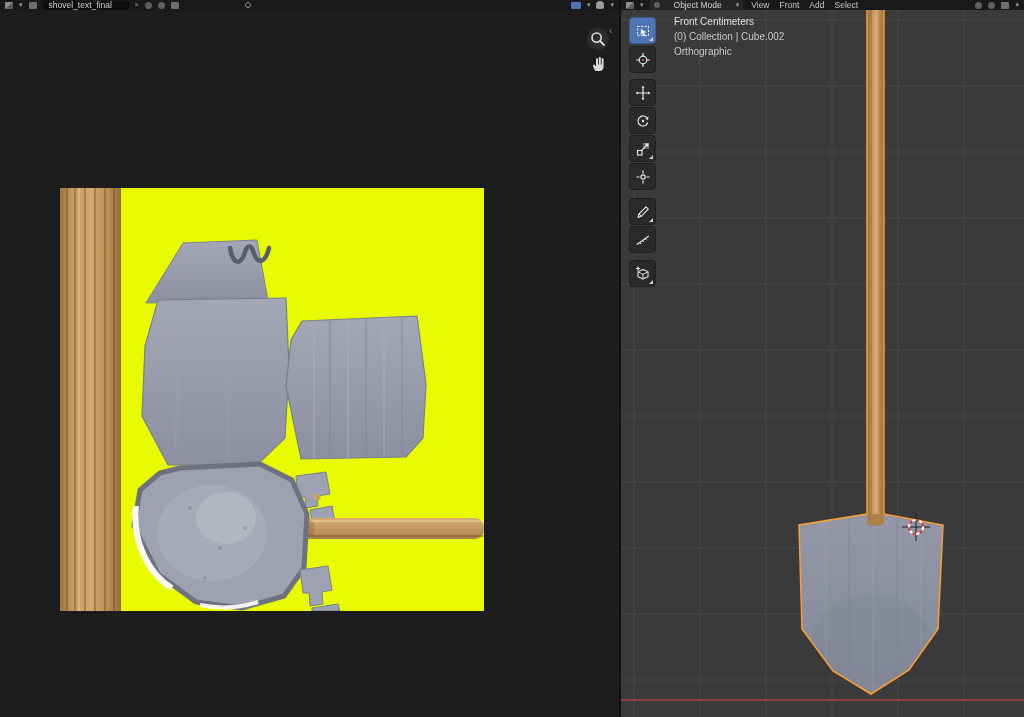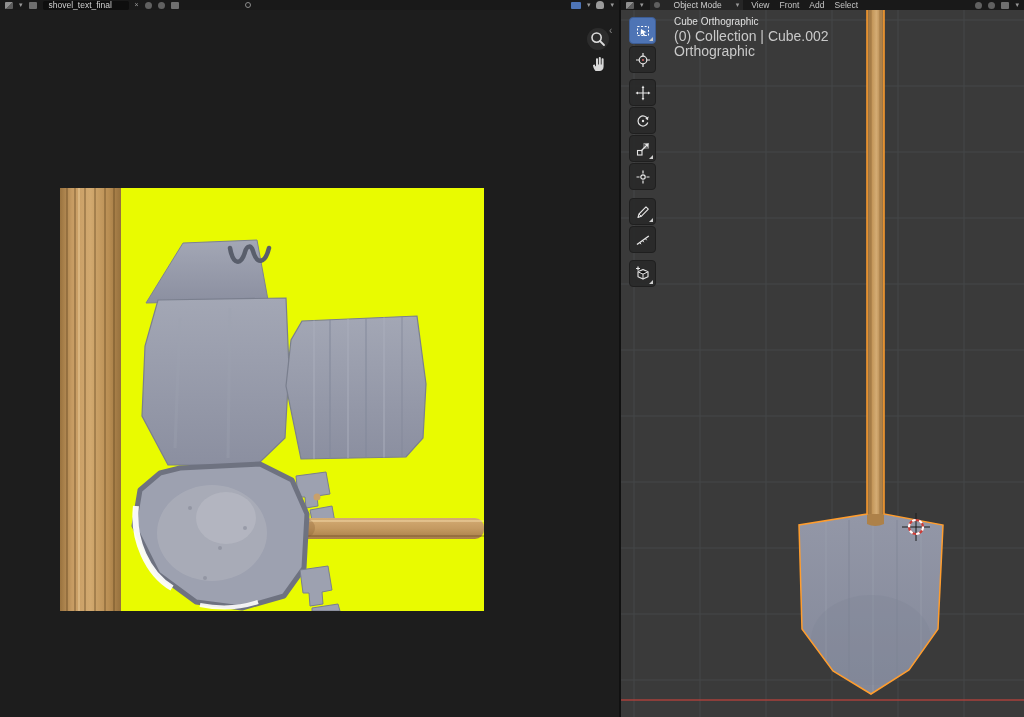--- a/index.html
+++ b/index.html
@@ -38,21 +38,21 @@
   .gizmo{position:absolute;width:22px;height:22px;border-radius:50%;background:rgba(46,46,46,.92);
     display:flex;align-items:center;justify-content:center;border:none;padding:0;cursor:pointer;}
   .gizmo.zoom{left:587px;top:18px;}
   .gizmo.pan{left:588px;top:43px;background:transparent;}
   .collapse-arrow{position:absolute;left:609px;top:16px;color:#8a8a8a;font-size:10px;line-height:10px;}
 
   
   .vp-svg{position:absolute;left:0;top:0;}
   .vp-overlay{position:absolute;left:53px;top:15px;z-index:4;pointer-events:none;}
   .vp-overlay .ov1{font-size:10px;color:#e0e0e0;line-height:14px;}
-  .vp-overlay .ov2,.vp-overlay .ov3{font-size:14px;color:#c9c9c9;line-height:15px;}
+  .vp-overlay .ov2,.vp-overlay .ov3{font-size:10px;color:#c9c9c9;line-height:15px;}
 
   .toolbar{position:absolute;left:8px;top:0;width:29px;height:300px;z-index:5;}
   .tool{position:absolute;left:0;width:27px;height:27px;border-radius:4px;background:rgba(40,40,40,.88);
     border:1px solid #1f1f1f;padding:0;margin:0;cursor:pointer;display:flex;align-items:center;justify-content:center;}
   .tool.active{background:var(--active-tool-blue);border-color:#3c5c94;}
   .tool svg{display:block}
   .tool.has-sub::after{content:"";position:absolute;right:2px;bottom:2px;
     border-left:4px solid transparent;border-bottom:4px solid #cfcfcf;}
 
   .sel-outline{stroke:var(--selection-orange);}
@@ -258,21 +258,21 @@
 
       <g>
         <line x1="281" y1="527" x2="309" y2="527" stroke="#1c1c1c" stroke-width="1"></line>
         <line x1="295" y1="513" x2="295" y2="541" stroke="#1c1c1c" stroke-width="1"></line>
         <circle cx="295" cy="527" r="7" fill="none" stroke="#cf3a34" stroke-width="2.2"></circle>
         <circle cx="295" cy="527" r="7" fill="none" stroke="#ffffff" stroke-width="2.2" stroke-dasharray="3.6 3.6"></circle>
       </g>
     </svg>
 
     <div class="vp-overlay">
-      <div class="ov1">Cube Orthographic</div>
+      <div class="ov1">Front Centimeters</div>
       <div class="ov2">(0) Collection | Cube.002</div>
       <div class="ov3">Orthographic</div>
     </div>
 
     <div class="toolbar">
       <button class="tool active has-sub" style="top:17px" title="select-box">
         <svg width="16" height="16" viewBox="0 0 16 16">
           <rect x="2.5" y="3.5" width="11" height="9" fill="none" stroke="#ffffff" stroke-width="1" stroke-dasharray="2 1.6"></rect>
           <path d="M6,6 L11.5,9.2 L8.8,9.8 L10.3,12.6 L8.9,13.3 L7.5,10.5 L5.6,12 Z" fill="#ffffff"></path>
         </svg>

